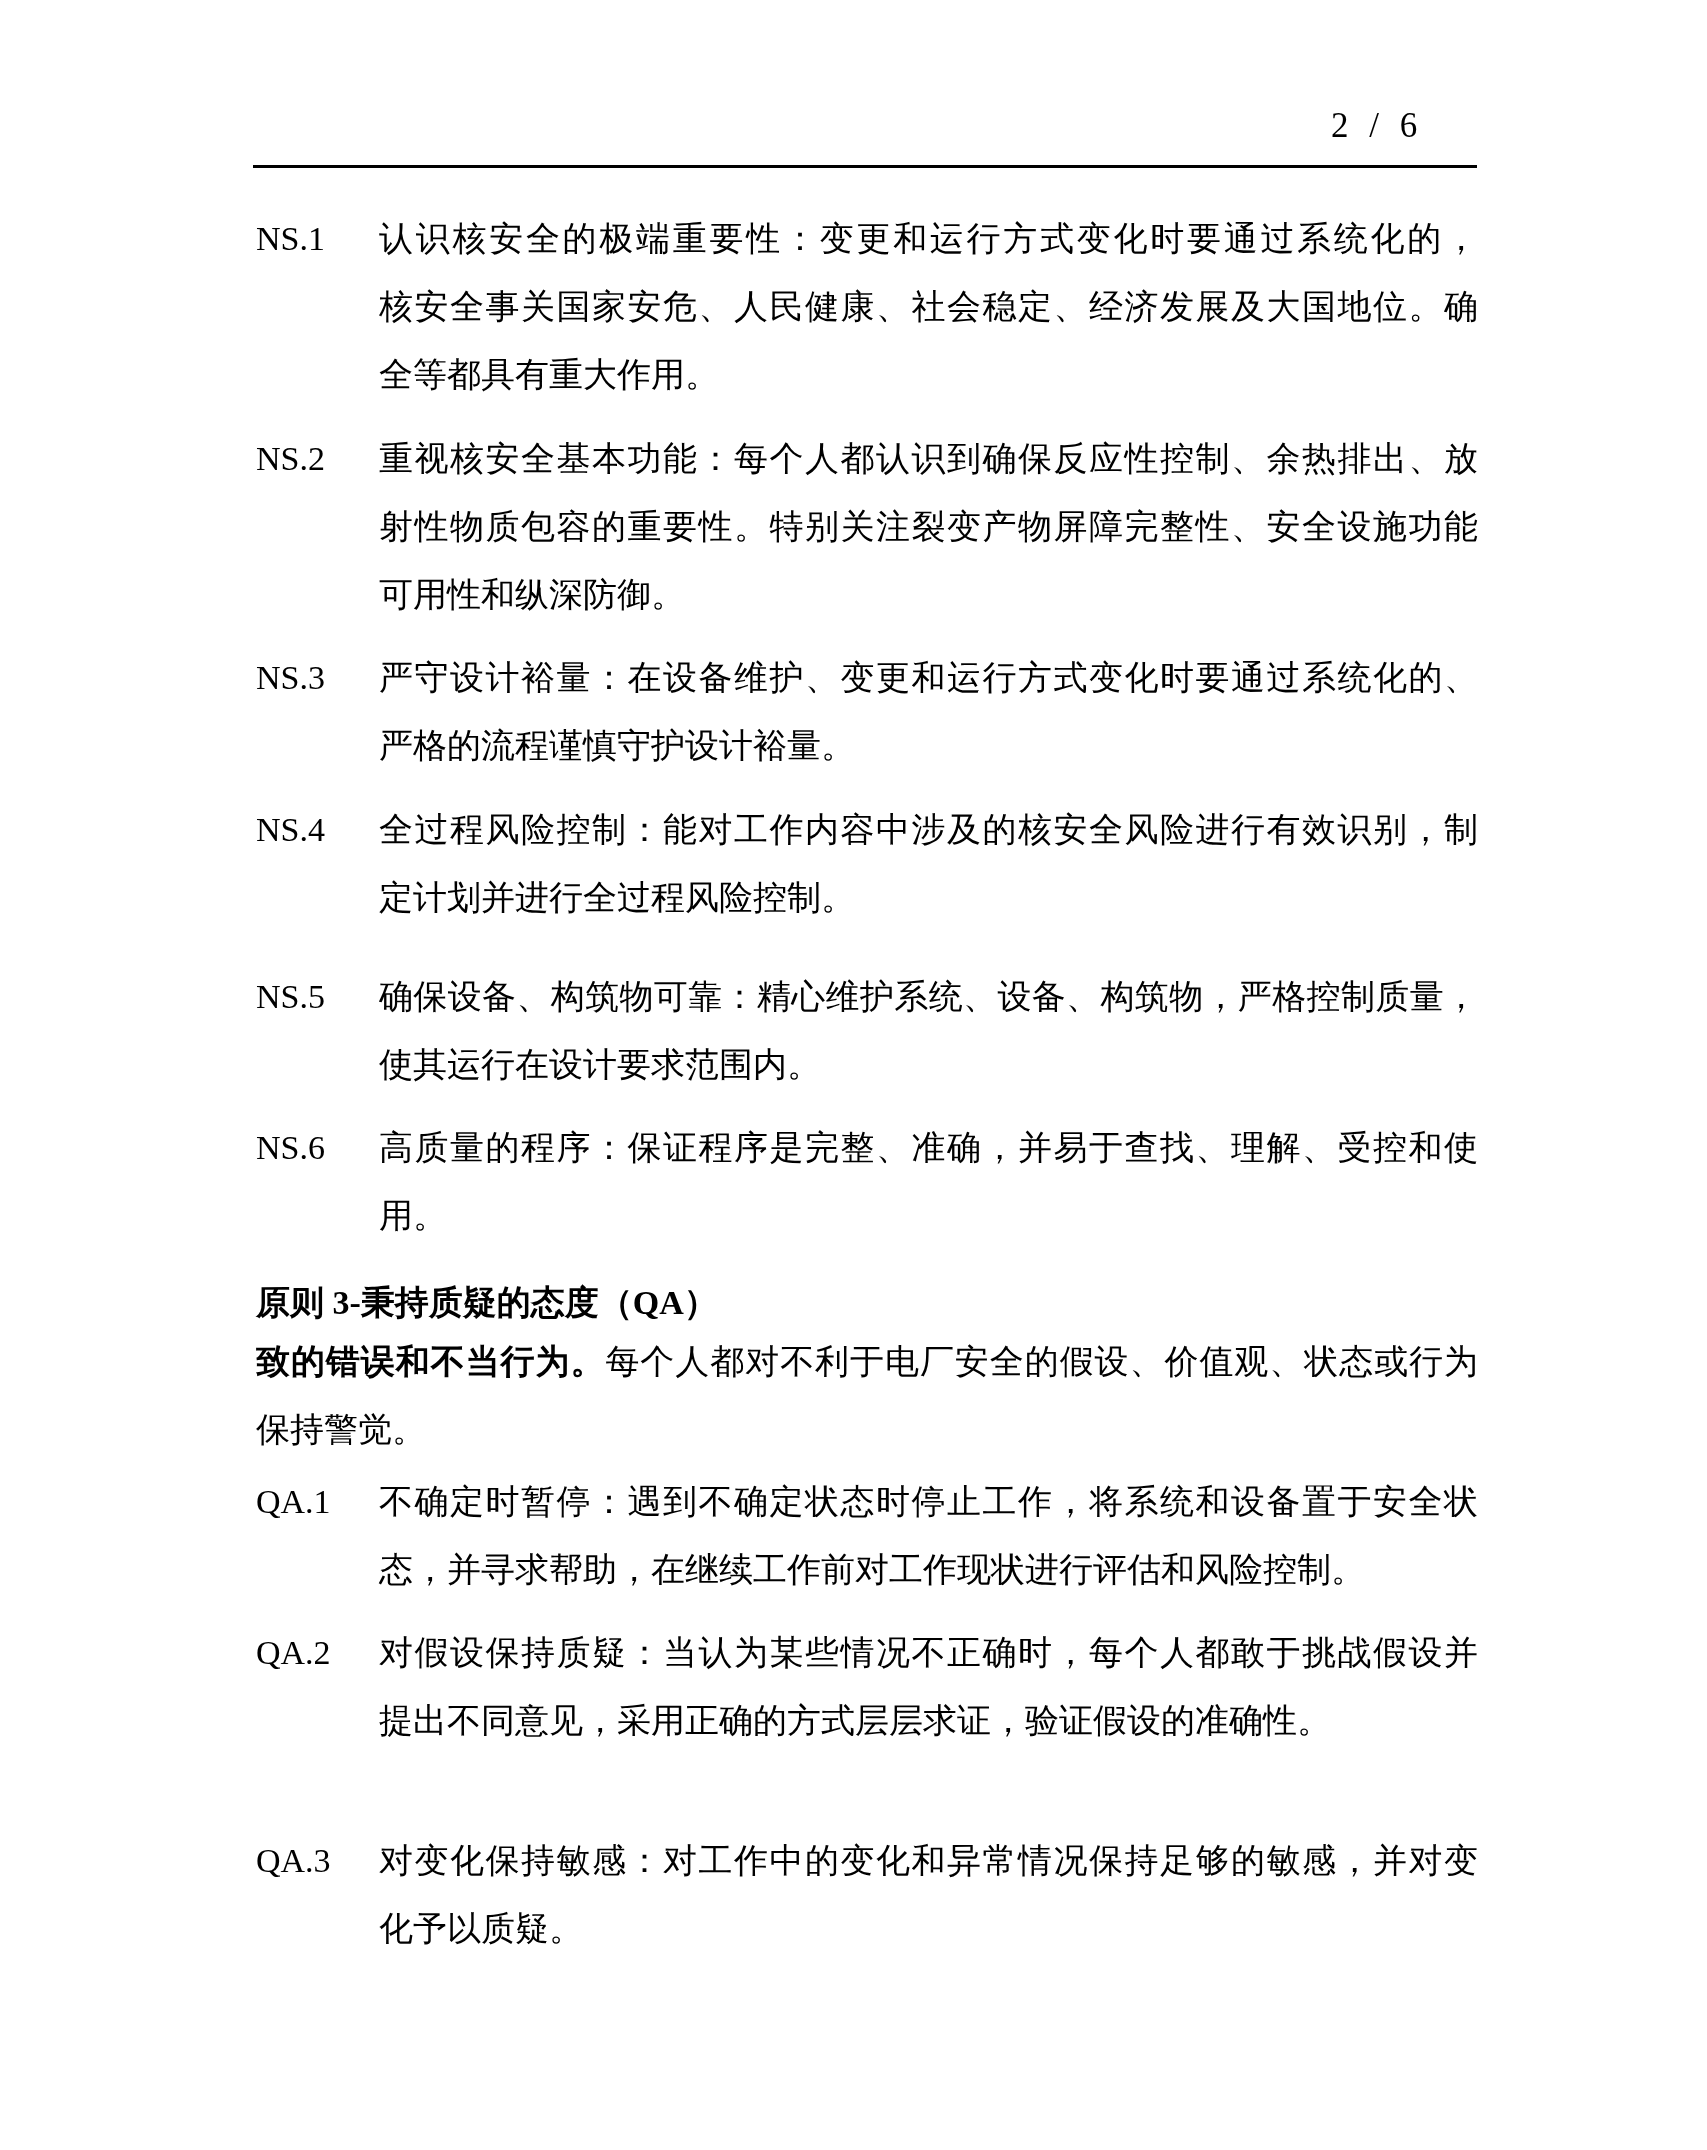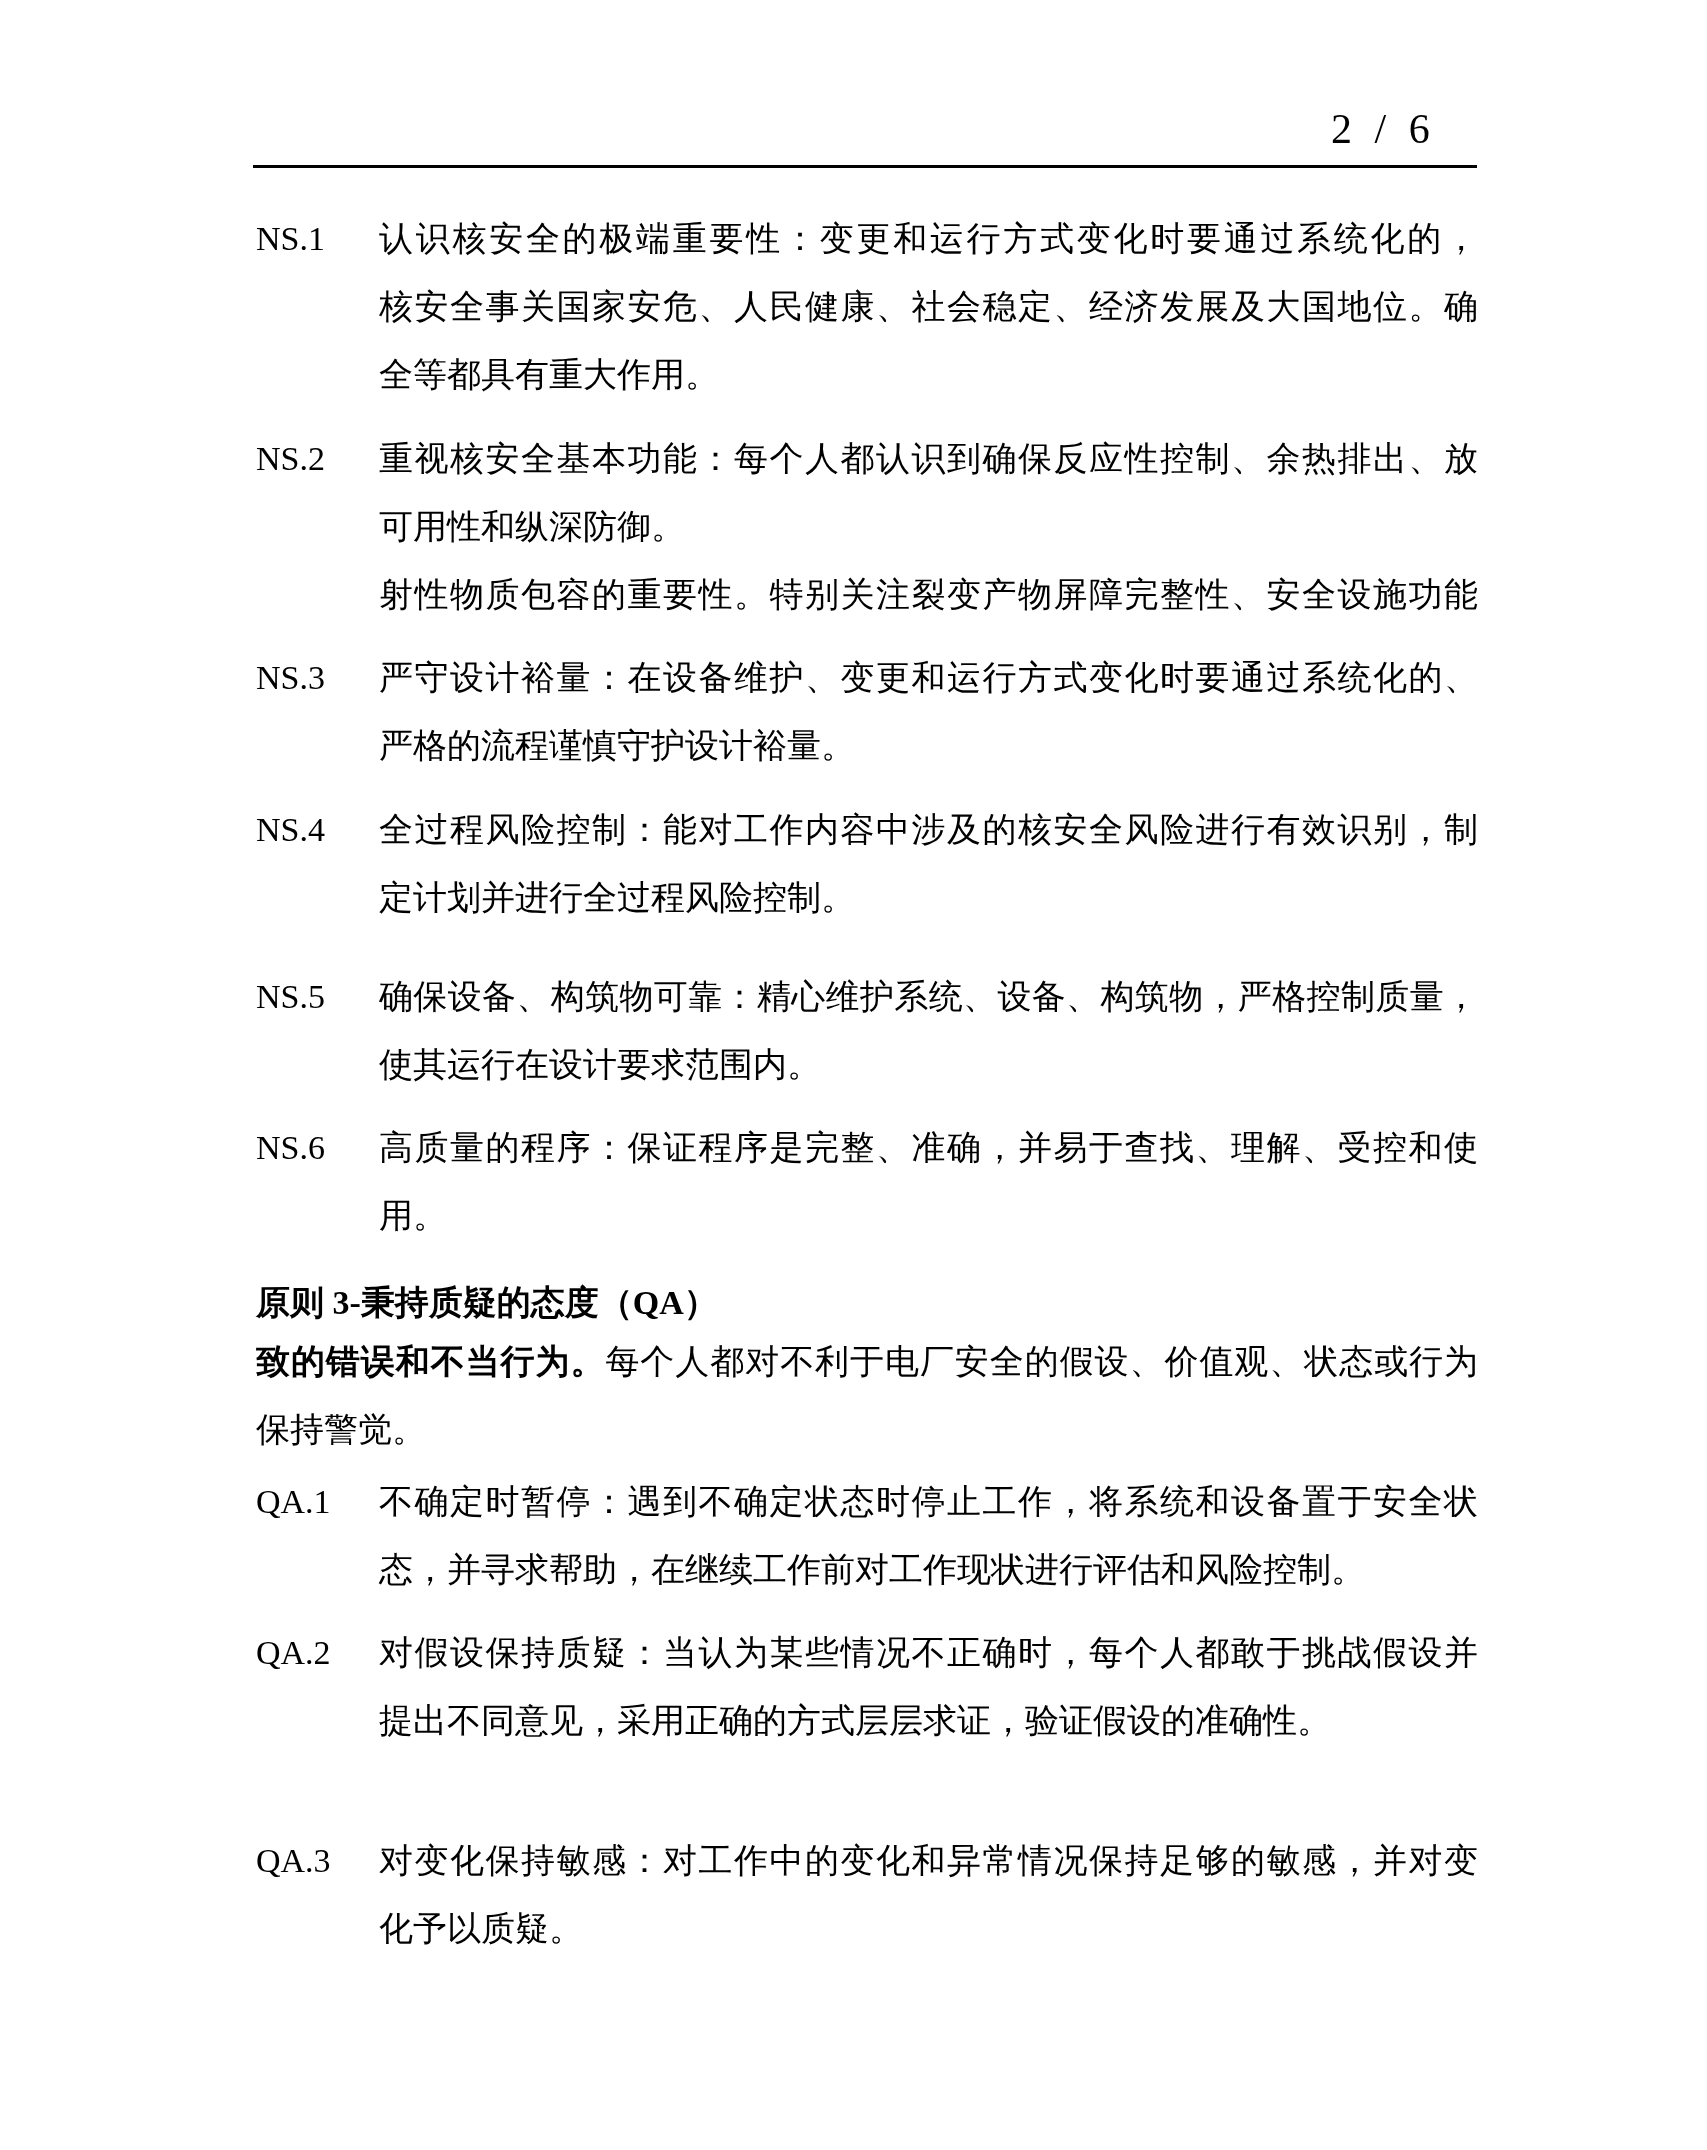--- a/index.html
+++ b/index.html
@@ -8,21 +8,21 @@
     width: 1707px;
     height: 2414px;
     background: #ffffff;
     font-family: "Liberation Serif", "DejaVu Serif", serif;
     color: #000000;
   }
   .pagenum {
     position: absolute;
     top: 108px;
     left: 1331px;
-    font-size: 42px;
+    font-size: 35px;
     line-height: 1;
     word-spacing: 12px;
     white-space: nowrap;
   }
   .rule {
     position: absolute;
     top: 165px;
     left: 253px;
     width: 1224px;
     height: 3.4px;
@@ -68,22 +68,22 @@
     <div class="item">
       <span class="num">NS.1</span>
       <div class="ln">认识核安全的极端重要性：变更和运行方式变化时要通过系统化的，</div>
       <div class="ln">核安全事关国家安危、人民健康、社会稳定、经济发展及大国地位。确</div>
       <div class="ln last">全等都具有重大作用。</div>
     </div>
 
     <div class="item mt-36">
       <span class="num">NS.2</span>
       <div class="ln">重视核安全基本功能：每个人都认识到确保反应性控制、余热排出、放</div>
+      <div class="ln">射性物质包容的重要性。特别关注裂变产物屏障完整性、安全设施功能</div>
       <div class="ln last">可用性和纵深防御。</div>
-      <div class="ln">射性物质包容的重要性。特别关注裂变产物屏障完整性、安全设施功能</div>
     </div>
 
     <div class="item mt-36">
       <span class="num">NS.3</span>
       <div class="ln">严守设计裕量：在设备维护、变更和运行方式变化时要通过系统化的、</div>
       <div class="ln last">严格的流程谨慎守护设计裕量。</div>
     </div>
 
     <div class="item mt-36">
       <span class="num">NS.4</span>

